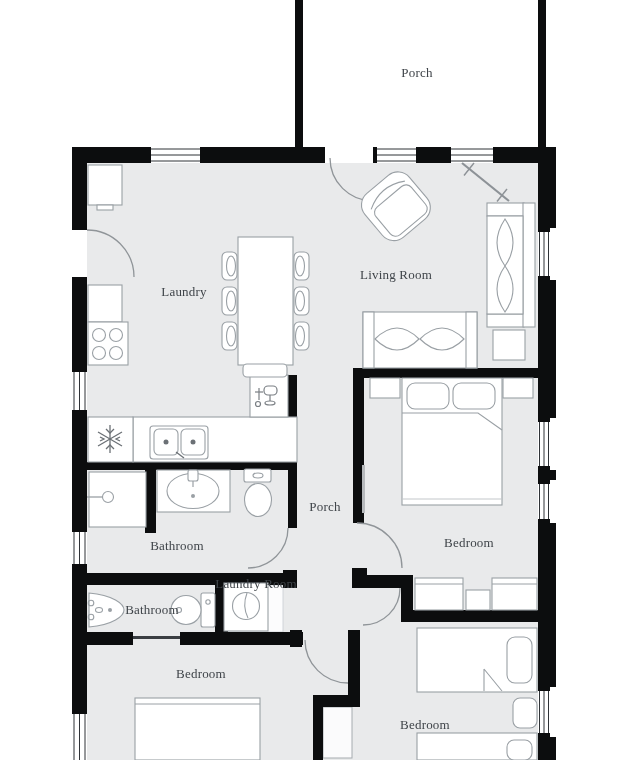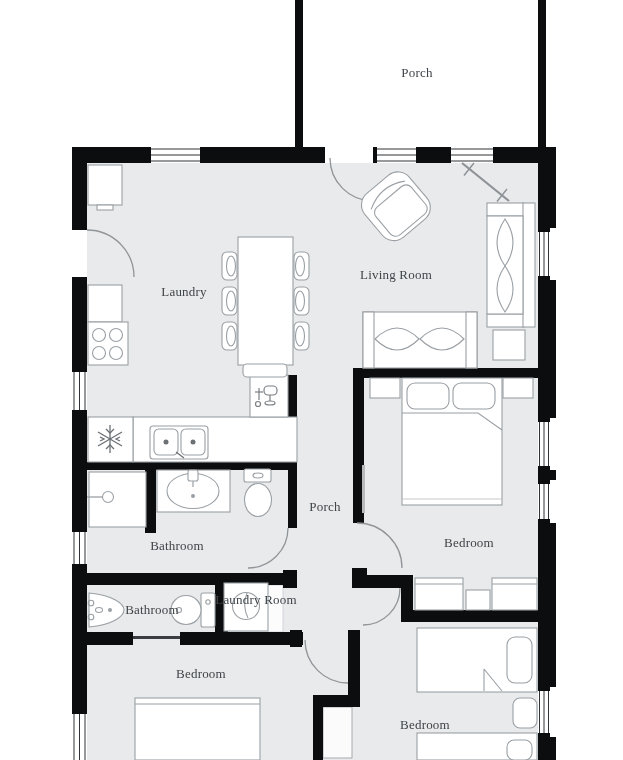--- a/index.html
+++ b/index.html
@@ -346,16 +346,16 @@
   </g>
 </svg>
 
   <div class="room-label" style="left:417px;top:73px">Porch</div>
   <div class="room-label" style="left:184px;top:292px">Laundry</div>
   <div class="room-label" style="left:396px;top:275px">Living Room</div>
   <div class="room-label" style="left:325px;top:507px">Porch</div>
   <div class="room-label" style="left:177px;top:546px">Bathroom</div>
   <div class="room-label" style="left:469px;top:543px">Bedroom</div>
   <div class="room-label" style="left:152px;top:610px">Bathroom</div>
-  <div class="room-label" style="left:256px;top:600px">Laundry Room</div>
+  <div class="room-label" style="left:256px;top:584px">Laundry Room</div>
   <div class="room-label" style="left:201px;top:674px">Bedroom</div>
   <div class="room-label" style="left:425px;top:725px">Bedroom</div>
 </div>
 
 </body></html>

